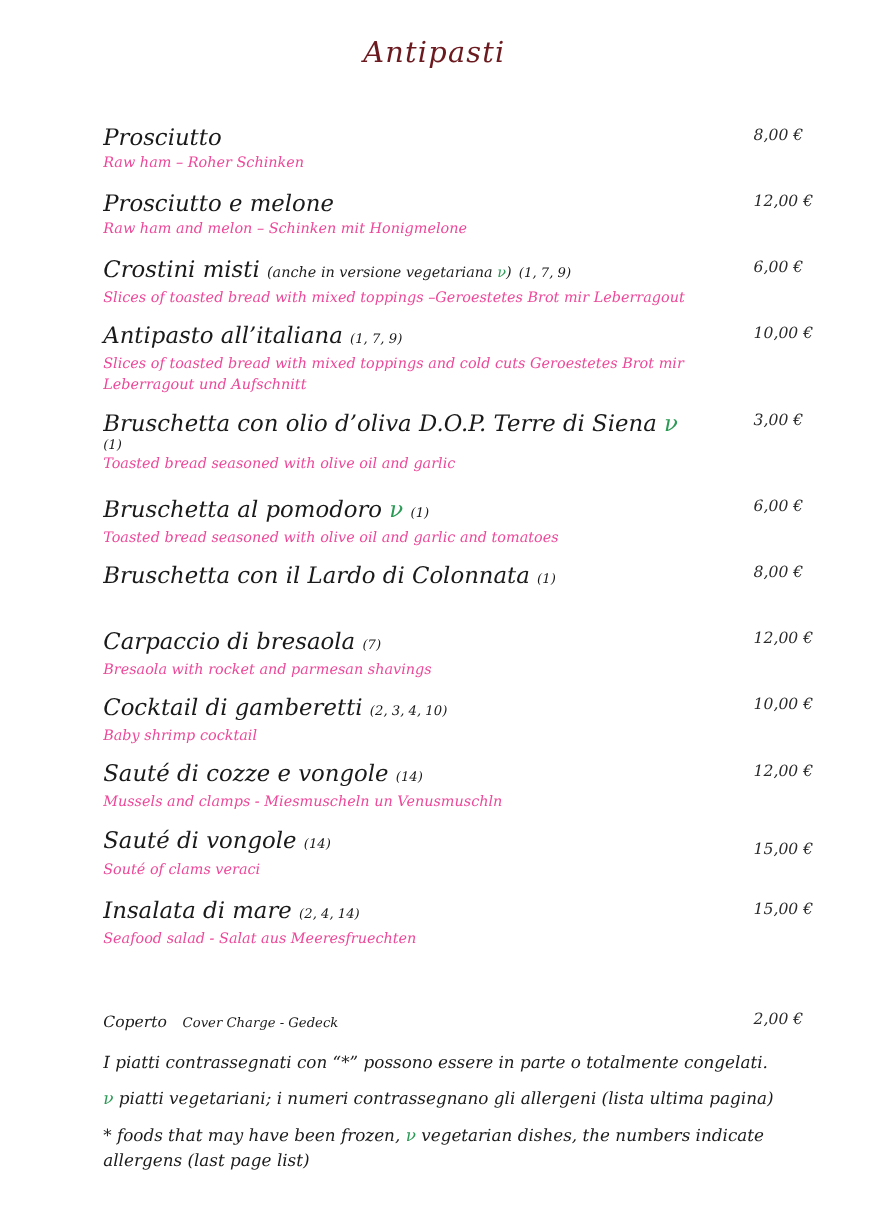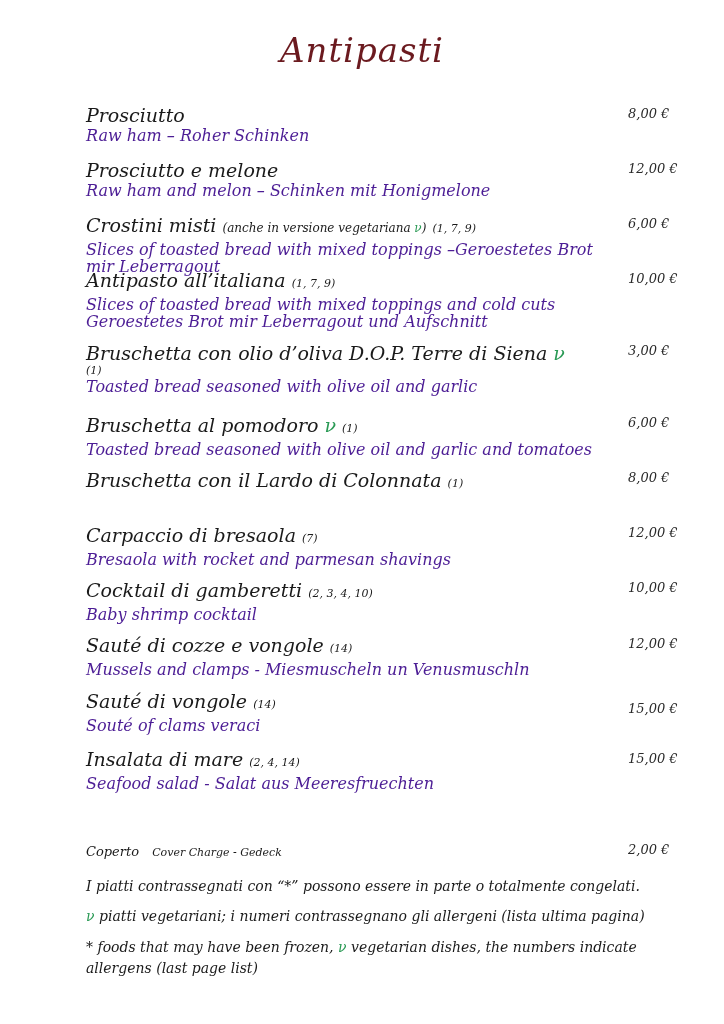--- a/index.html
+++ b/index.html
@@ -17,21 +17,21 @@
       color: #1a1a1a;
     }
     .title {
       position: absolute;
       top: 30px;
       left: 0;
       width: 724px;
       text-align: center;
       font-family: "DejaVu Serif", serif;
       font-style: italic;
-      font-size: 34px;
+      font-size: 24px;
       letter-spacing: 1px;
       color: #6b1a1f;
     }
     .item {
       position: absolute;
       left: 86px;
       width: 530px;
     }
     .item-name {
       font-size: 19px;
@@ -46,23 +46,23 @@
       font-size: 11px;
     }
     .veg {
       color: #2a9a55;
     }
     .allergen-line {
       font-size: 11px;
       line-height: 13px;
     }
     .item-desc {
-      font-size: 16px;
+      font-size: 12px;
       line-height: 17px;
-      color: #4c1d95;
+      color: #ec4899;
       margin-top: 1px;
     }
     .price {
       position: absolute;
       left: 628px;
       font-size: 13px;
       color: #2a2a2a;
       white-space: nowrap;
     }
     .coperto {

